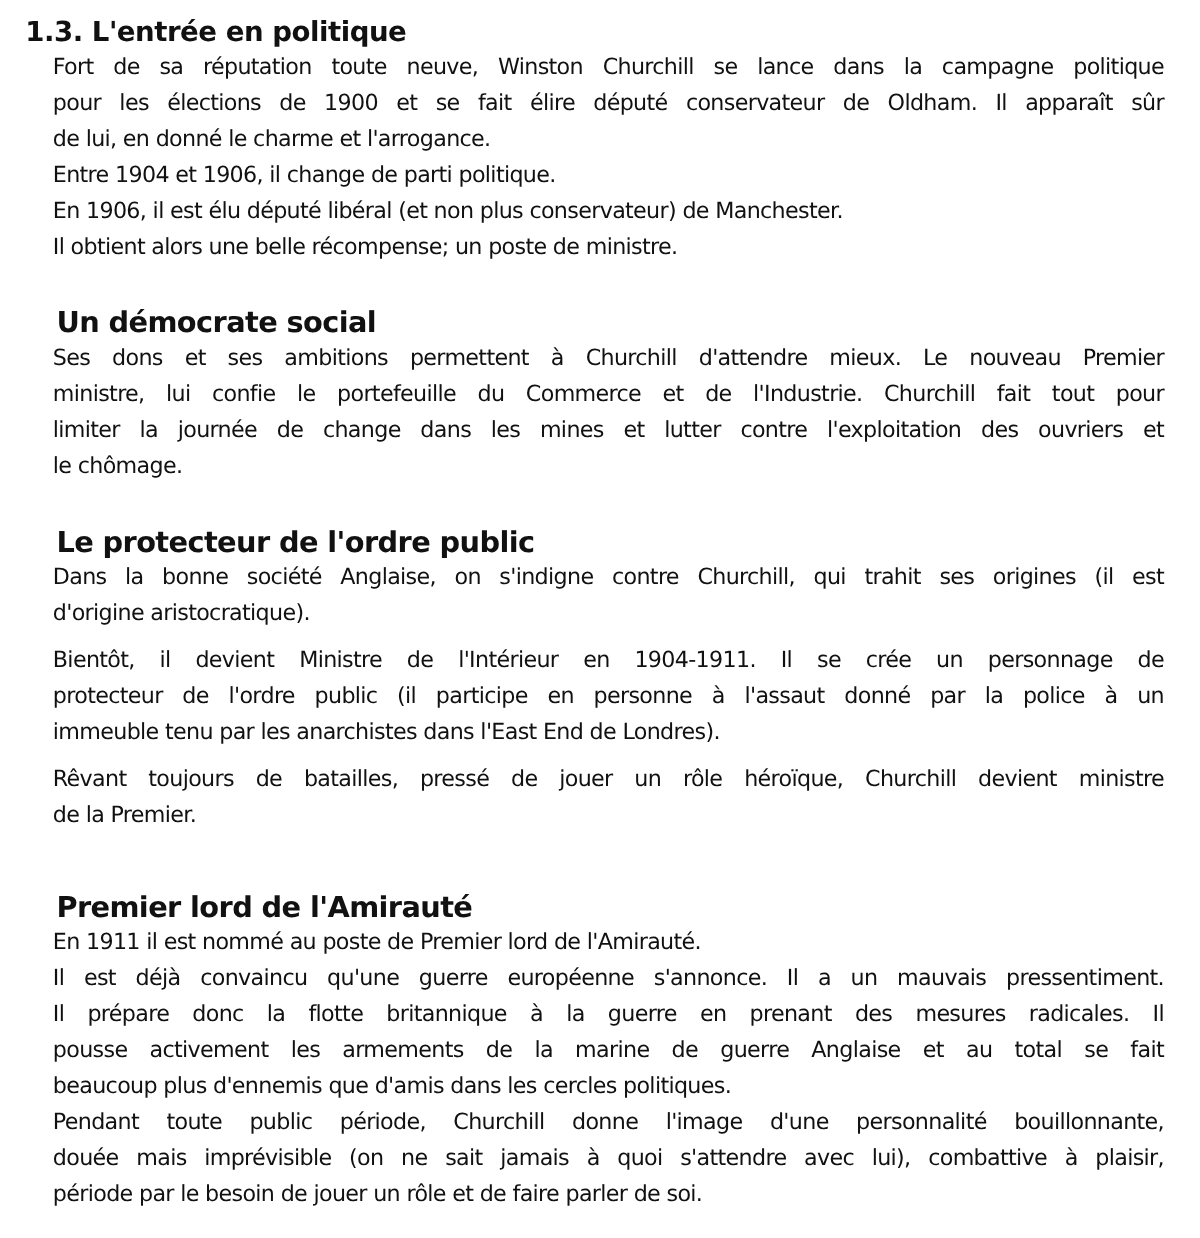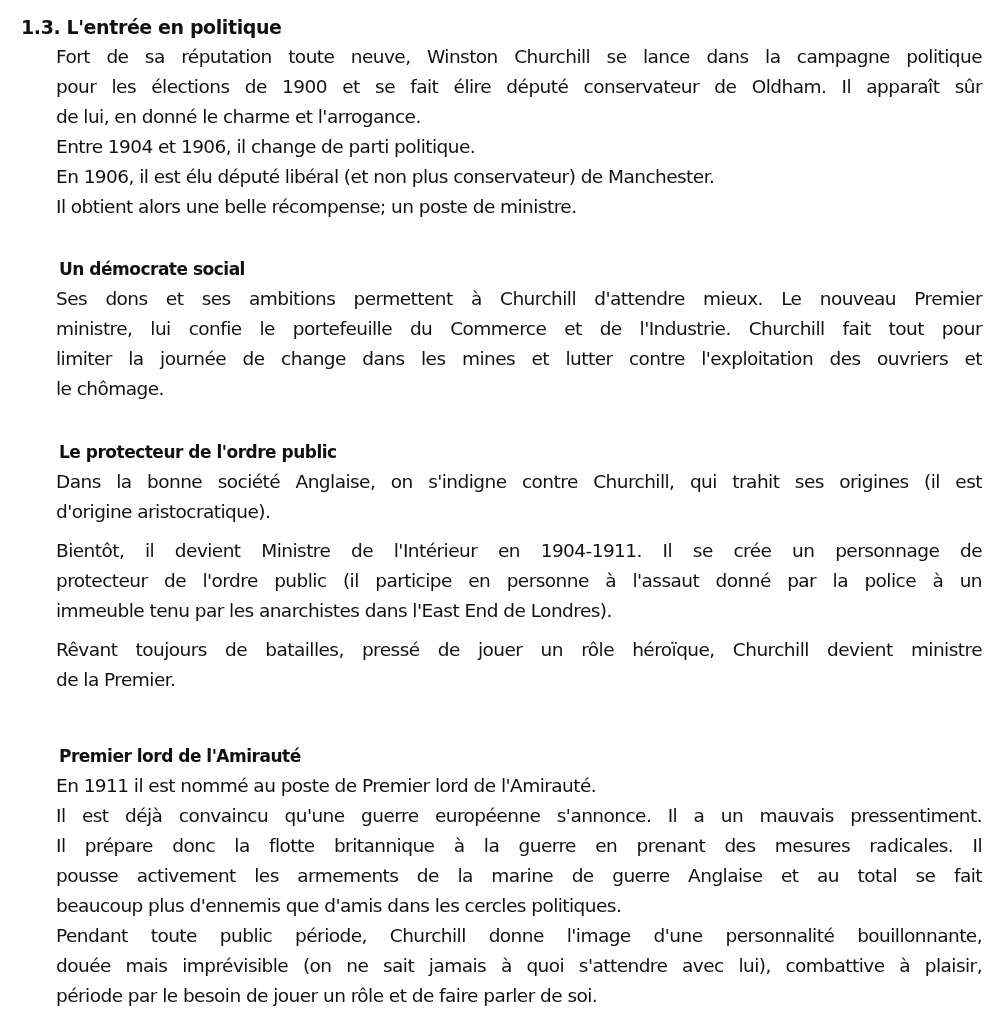--- a/index.html
+++ b/index.html
@@ -1,22 +1,22 @@
 <!DOCTYPE html>
 <html><head>
 <meta charset="utf-8">
 <style>
   html, body { margin: 0; padding: 0; background: #ffffff; }
   body { width: 1000px; height: 1032px; position: relative; overflow: hidden;
          font-family: "DejaVu Sans", sans-serif; color: #111111; }
-  .line { position: absolute; left: 56px; width: 926px; font-size: 18.5px; line-height: 26px;
+  .line { position: absolute; left: 44px; width: 926px; font-size: 18.5px; line-height: 26px;
           white-space: nowrap; letter-spacing: -0.55px; }
   .line.j { text-align: justify; text-align-last: justify; white-space: normal; }
-  .h1 { position: absolute; left: 21px; top: 14px; font-weight: bold; font-size: 19px; line-height: 26px; letter-spacing: -0.4px; }
-  .h2 { position: absolute; left: 59px; font-weight: bold; font-size: 17px; line-height: 26px; letter-spacing: -0.5px; }
+  .h1 { position: absolute; left: 21px; top: 14px; font-weight: bold; font-size: 23px; line-height: 26px; letter-spacing: -0.4px; }
+  .h2 { position: absolute; left: 47px; font-weight: bold; font-size: 24px; line-height: 26px; letter-spacing: -0.5px; }
 </style>
 </head>
 <body>
 
 <div>
   <div class="h1">1.3. L'entrée en politique</div>
 
   <div class="line j" style="top:44px">Fort de sa réputation toute neuve, Winston Churchill se lance dans la campagne politique</div>
   <div class="line j" style="top:74px">pour les élections de 1900 et se fait élire député conservateur de Oldham. Il apparaît sûr</div>
   <div class="line" style="top:104px">de lui, en donné le charme et l'arrogance.</div>

